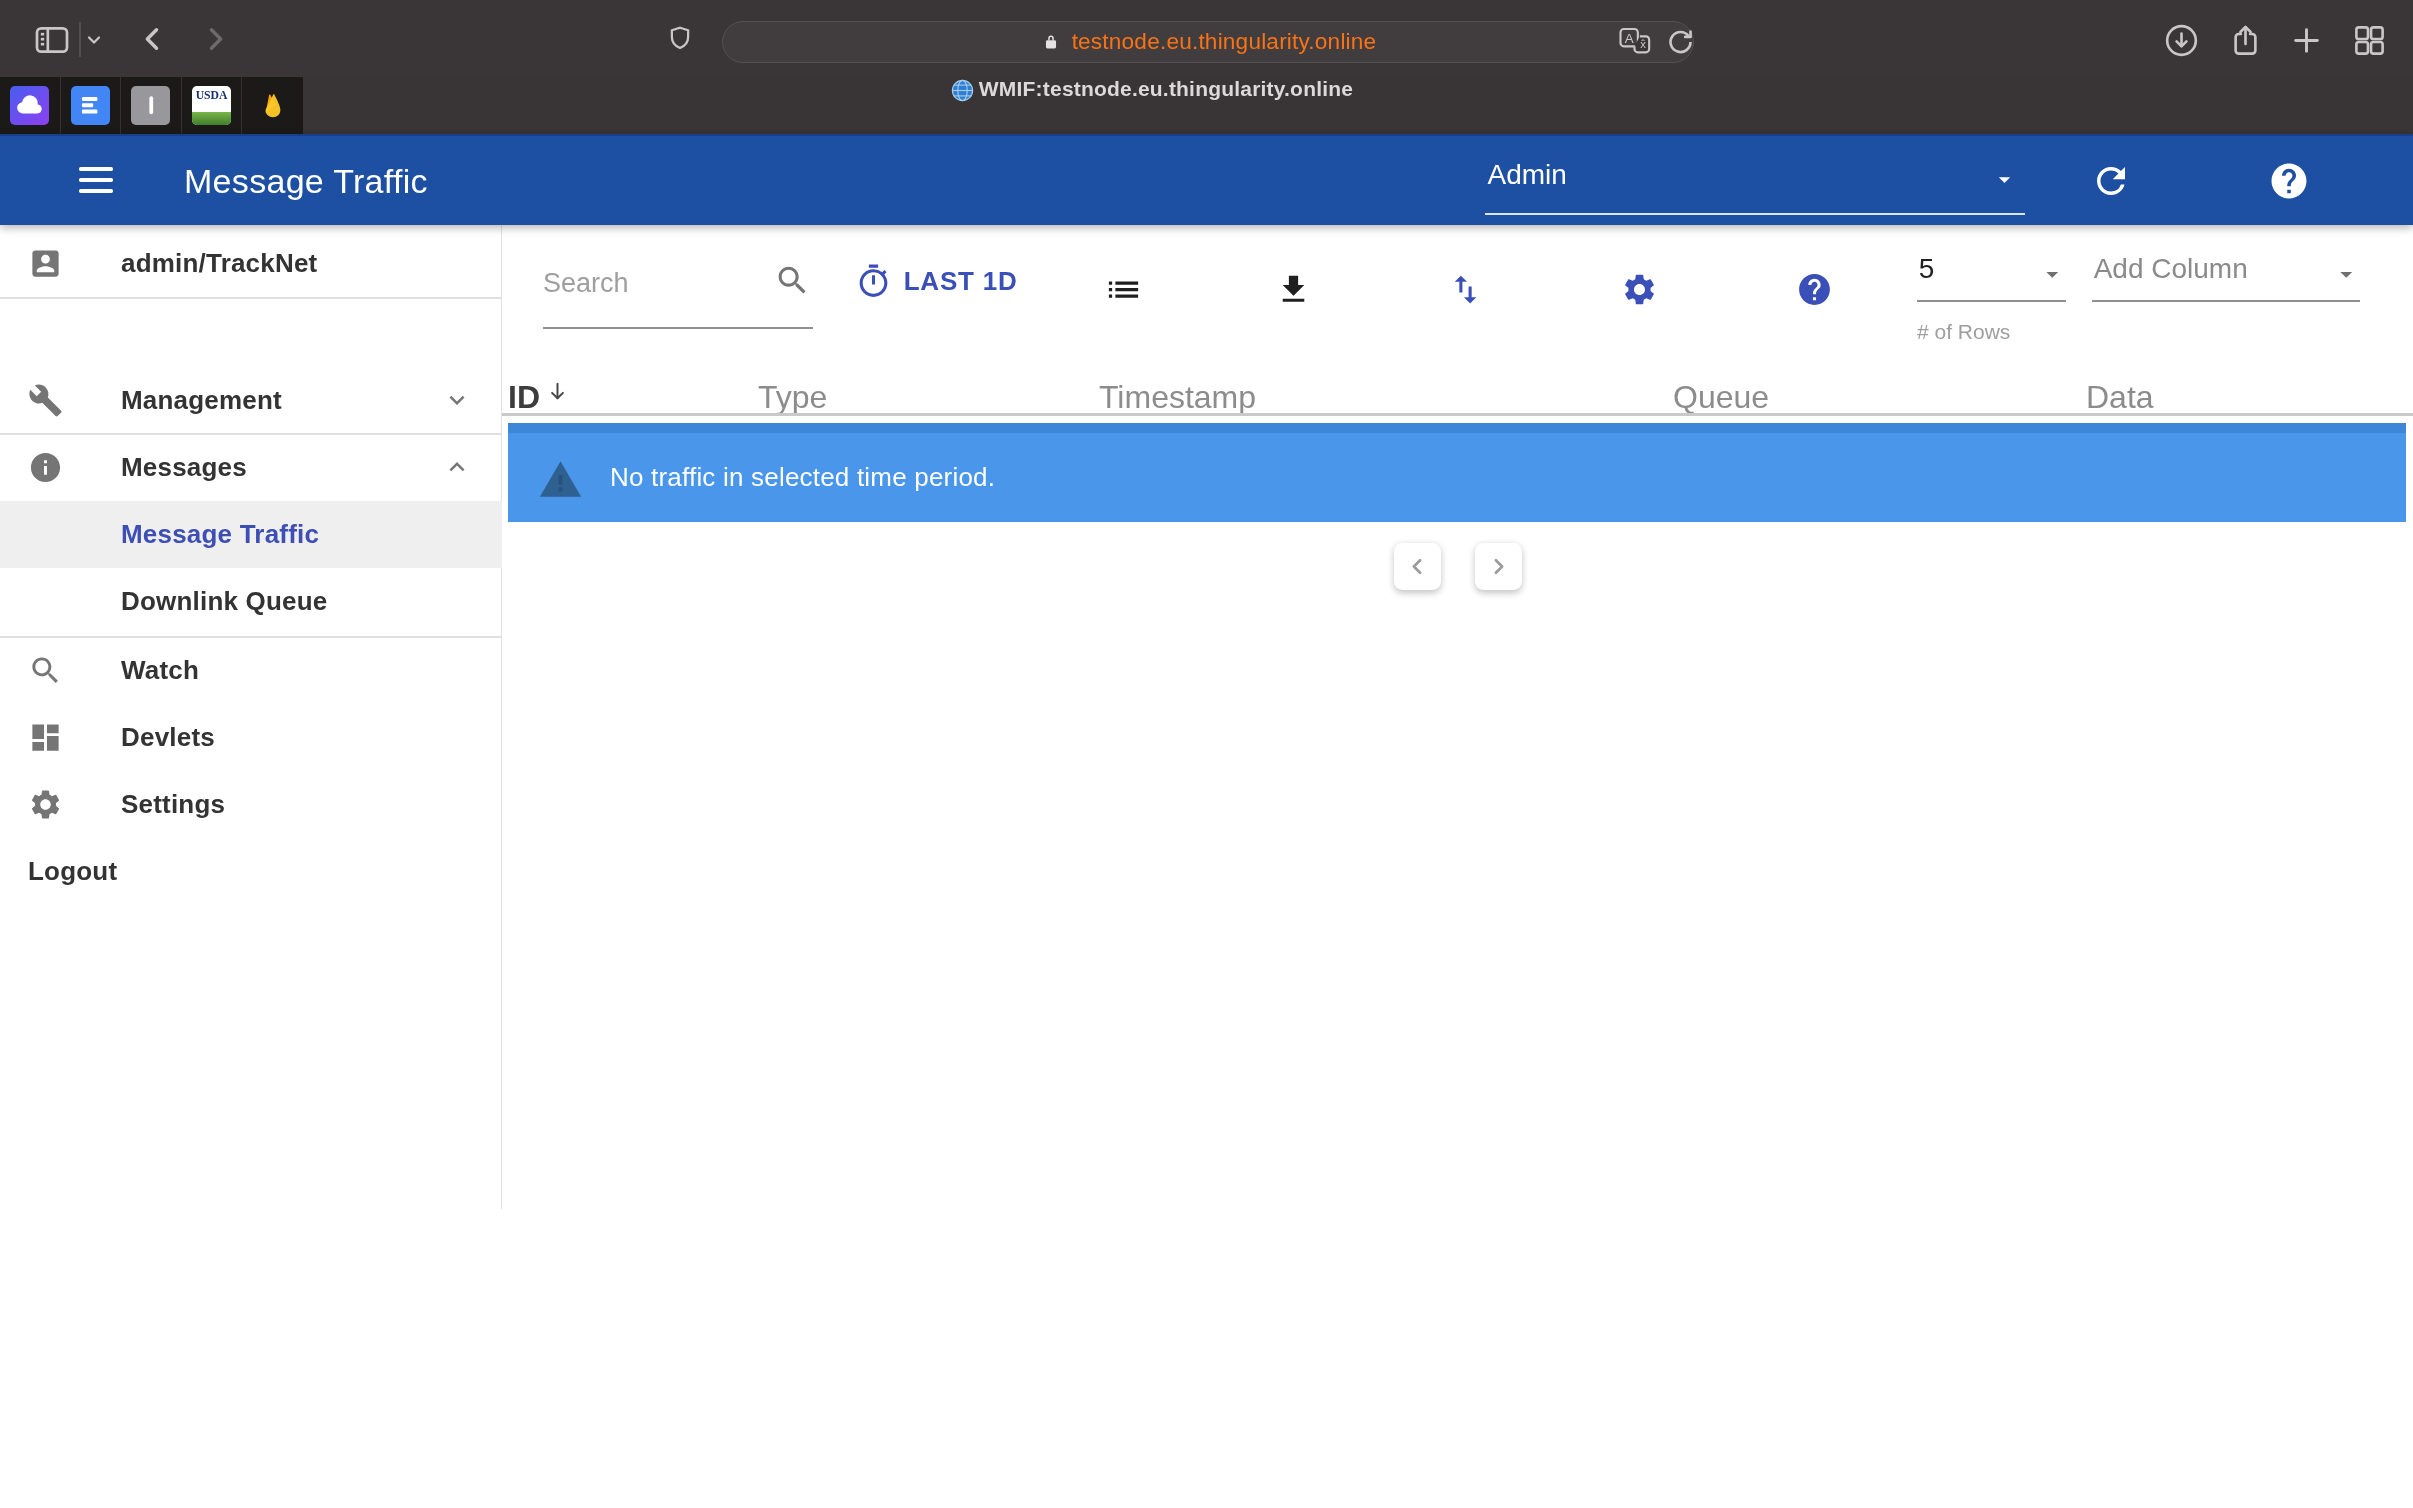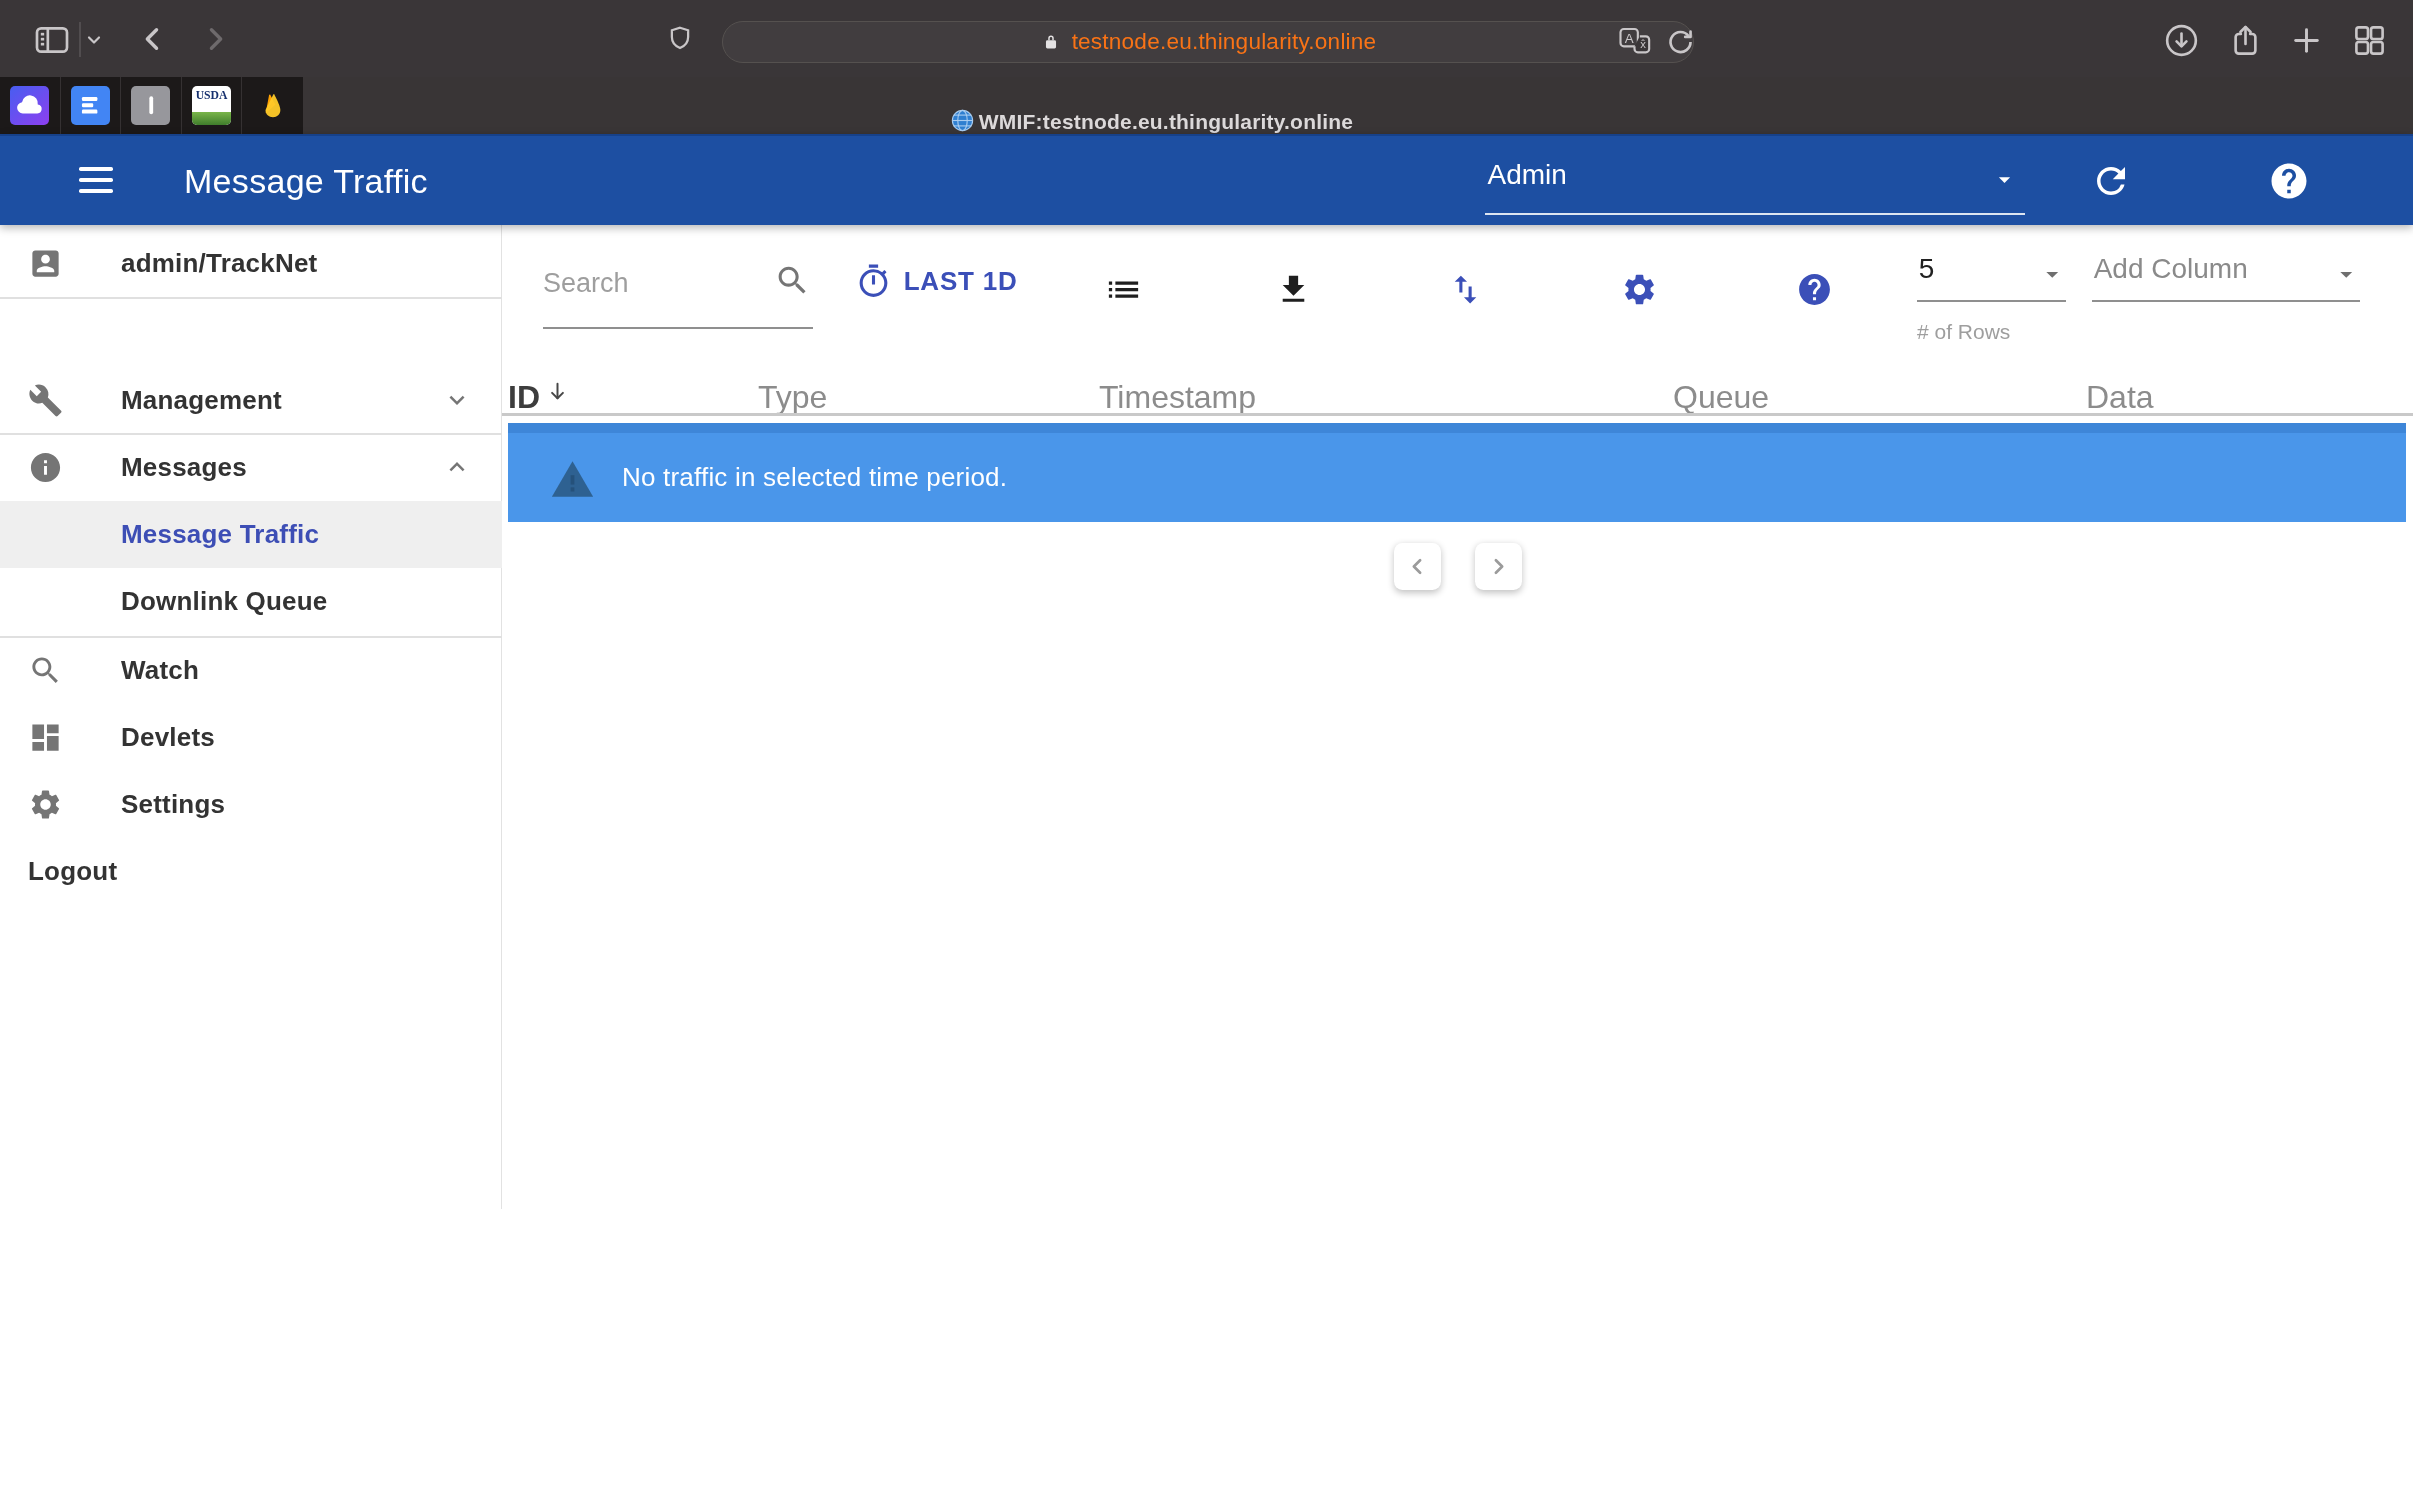--- a/index.html
+++ b/index.html
@@ -28,21 +28,21 @@
   .fav-cloud { background:linear-gradient(140deg,#4b5cf0 5%,#8a41f0 95%); display:flex;align-items:center;justify-content:center; }
   .fav-doc { background:#4285f4; display:flex;align-items:center;justify-content:center; }
   .fav-pillar { background:#97979c; display:flex;align-items:center;justify-content:center; }
   .fav-usda { background:#fff; }
   .usda-txt { position:absolute; top:3.4px; left:0; right:0; text-align:center;
     font-family:"Liberation Serif","DejaVu Serif",serif; font-weight:bold; font-size:11.7px; color:#16306e; }
   .usda-field { position:absolute; bottom:0; left:0; right:0; height:13.4px;
     background:linear-gradient(180deg,#7ab54a 0%,#3f7d2c 100%); }
   .fav-fire { background:transparent; display:flex;align-items:center;justify-content:center; }
   .activetab { left:303px; top:77px; width:1696px; height:57px; background:#393536;
-    display:flex; align-items:flex-end; justify-content:center; gap:3px; }
+    display:flex; align-items:flex-start; justify-content:center; gap:3px; }
   .tabtitle { font-size:21px; color:#dcd9da; font-weight:bold; letter-spacing:0.2px; }
 
   
   .appheader { left:0; top:134px; width:2413px; height:91px; background:#1d4fa2;
     border-top:2.5px solid #16418a; box-shadow:0 3.4px 8.4px rgba(0,0,0,.28); z-index:5; }
   .hamburger { left:79px; top:165px; width:34px; cursor:pointer; }
   .hamburger div { height:4.2px; background:#fff; border-radius:1.7px; margin-bottom:6.7px; }
   .pagetitle { left:184px; top:134px; height:91px; display:flex; align-items:center;
     color:#fff; font-size:34px; letter-spacing:0.3px; }
   .acct-select { left:1485px; top:142px; width:540px; height:72px; cursor:pointer; }
@@ -93,21 +93,21 @@
   
   .colhead { top:379px; height:34px; display:flex; 
     font-size:32px; color:#8c8c8c; cursor:pointer; }
   .colhead.id { left:508px; color:#3d3d3d; font-weight:bold; gap:5px; }
   .colhead.type { left:758px; } .colhead.ts { left:1099px; }
   .colhead.dev { left:1673px; } .colhead.data { left:2086px; }
   .header-rule { left:502px; top:413px; width:1912px; height:2.5px; background:#c9c9c9; }
 
   
   .alert { left:508px; top:423px; width:1898px; height:99px; background:#4a96ea;
-    border-top:10px solid #3e86d8; display:flex; align-items:center;padding-left:12px; }
+    border-top:10px solid #3e86d8; display:flex; align-items:center; }
   .alert-icon { margin-left:30px; }
   .alert-text { margin-left:27px; font-size:26px; color:#fff; letter-spacing:0.2px; }
 
   
   .pagebtn { top:543px; width:47px; height:47px; background:#fff; border-radius:8.4px;
     box-shadow:0 2.5px 7.5px rgba(0,0,0,.24); display:flex; align-items:center; justify-content:center;
     color:#9b9b9b; cursor:pointer; }
   .pagebtn.prev { left:1394px; } .pagebtn.next { left:1475px; }
 </style>
 </head>

